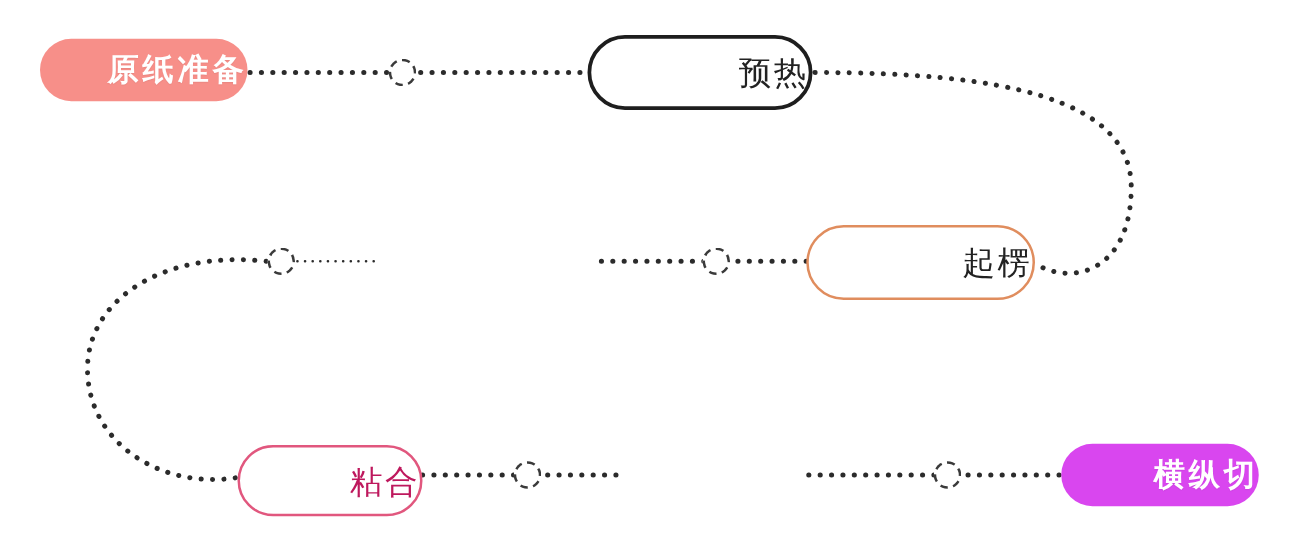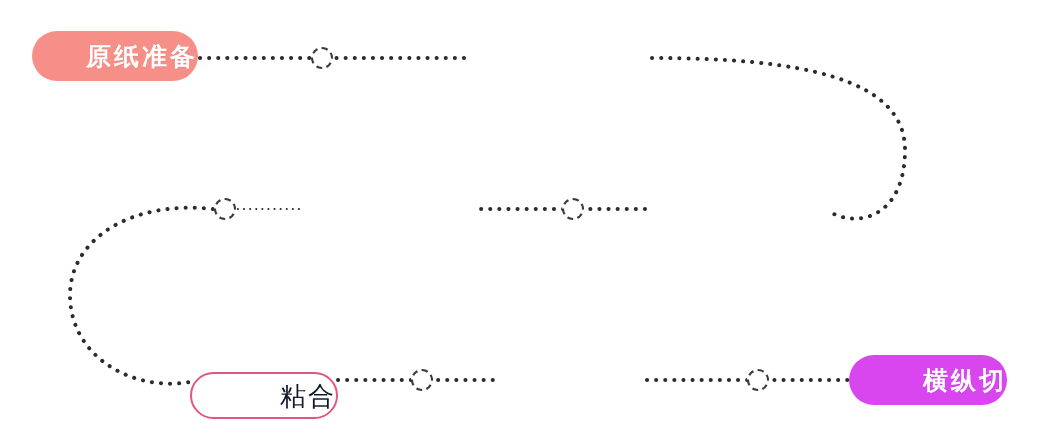--- a/index.html
+++ b/index.html
@@ -85,24 +85,30 @@
       <path d="M 299 209 L 237 209" fill="none" stroke="#2B2B2B" stroke-width="2" stroke-linecap="round" stroke-dasharray="0.1 6"></path>
       <path d="M 213 209 C 130 200 70 240 70 295 C 70 355 130 392 190 382" fill="none" stroke="#2B2B2B" stroke-width="4" stroke-linecap="round" stroke-dasharray="0.1 9"></path>
       <path d="M 338 380 L 495 380" fill="none" stroke="#2B2B2B" stroke-width="4" stroke-linecap="round" stroke-dasharray="0.1 9"></path>
       <path d="M 647 380 L 849 380" fill="none" stroke="#2B2B2B" stroke-width="4" stroke-linecap="round" stroke-dasharray="0.1 9"></path>
     </svg>
 
   <div class="node filled" style="left: 32px; top: 31px; width: 166px; height: 50px; background: rgb(247, 143, 137); color: rgb(255, 255, 255);">
     <span class="node-label">原纸准备</span>
   </div>
 
+  <div class="node outlined" style="left: 470px; top: 28px; width: 180px; height: 60px; border-color: rgb(30, 30, 30); color: rgb(34, 34, 34);">
+    <span class="node-label">预热</span>
+  </div>
 
 
+  <div class="node outlined thin" style="left: 645px; top: 180px; width: 183px; height: 60px; border-color: rgb(224, 141, 94); color: rgb(34, 34, 34);">
+    <span class="node-label">起楞</span>
+  </div>
 
-  <div class="node outlined thin" style="left: 190px; top: 372px; width: 148px; height: 47px; border-color: rgb(225, 87, 126); color: #0f172a;">
+  <div class="node outlined thin" style="left: 190px; top: 356px; width: 148px; height: 57px; border-color: rgb(225, 87, 126); color: #be185d;">
     <span class="node-label">粘合</span>
   </div>
 
 
   <div class="node filled" style="left: 849px; top: 355px; width: 158px; height: 50px; background: #d946ef; color: rgb(255, 255, 255);">
     <span class="node-label">横纵切</span>
   </div>
 
   <div class="junction" style="left: 311px; top: 47px;"></div>
   <div class="junction" style="left: 214px; top: 198px;"></div>

